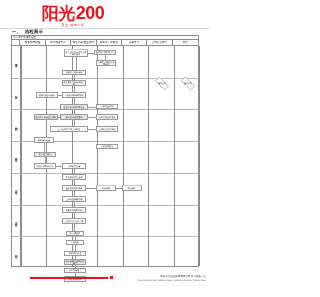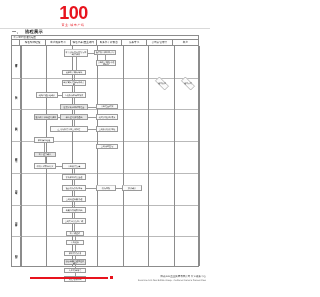--- a/index.html
+++ b/index.html
@@ -131,21 +131,22 @@
     font-size:2.1px;line-height:2.8px;color:#555;text-align:right;white-space:nowrap;
   }
 </style>
 </head>
 <body>
 
 <div class="page">
 
   <div class="logo-wrap">
     <div class="logo-main">
-      <span class="logo-num">100</span>
+      <span class="logo-cn">阳光</span>
+      <span class="logo-num">200</span>
     </div>
     <div class="logo-sub">置业·城市广场</div>
   </div>
   <div class="logo-rule"></div>
 
   <div class="sec-title">
     <span class="num">一、</span><span>流程展示</span>
   </div>
 
   <div class="tbl">

